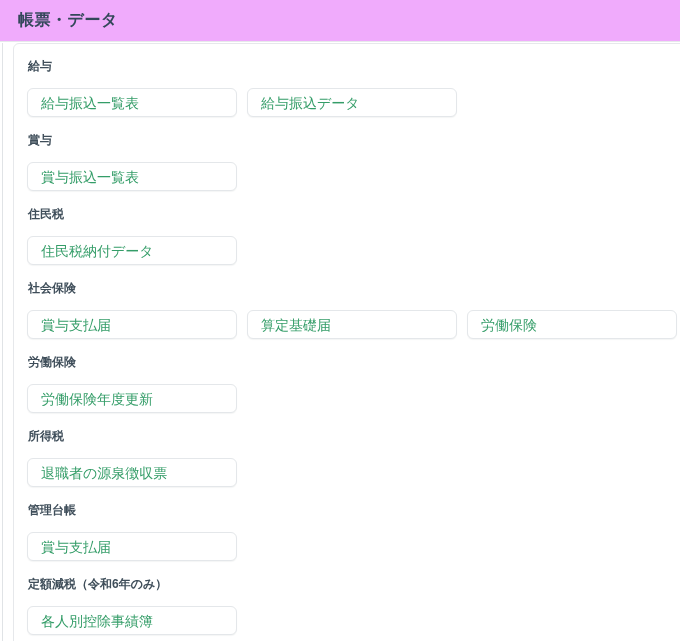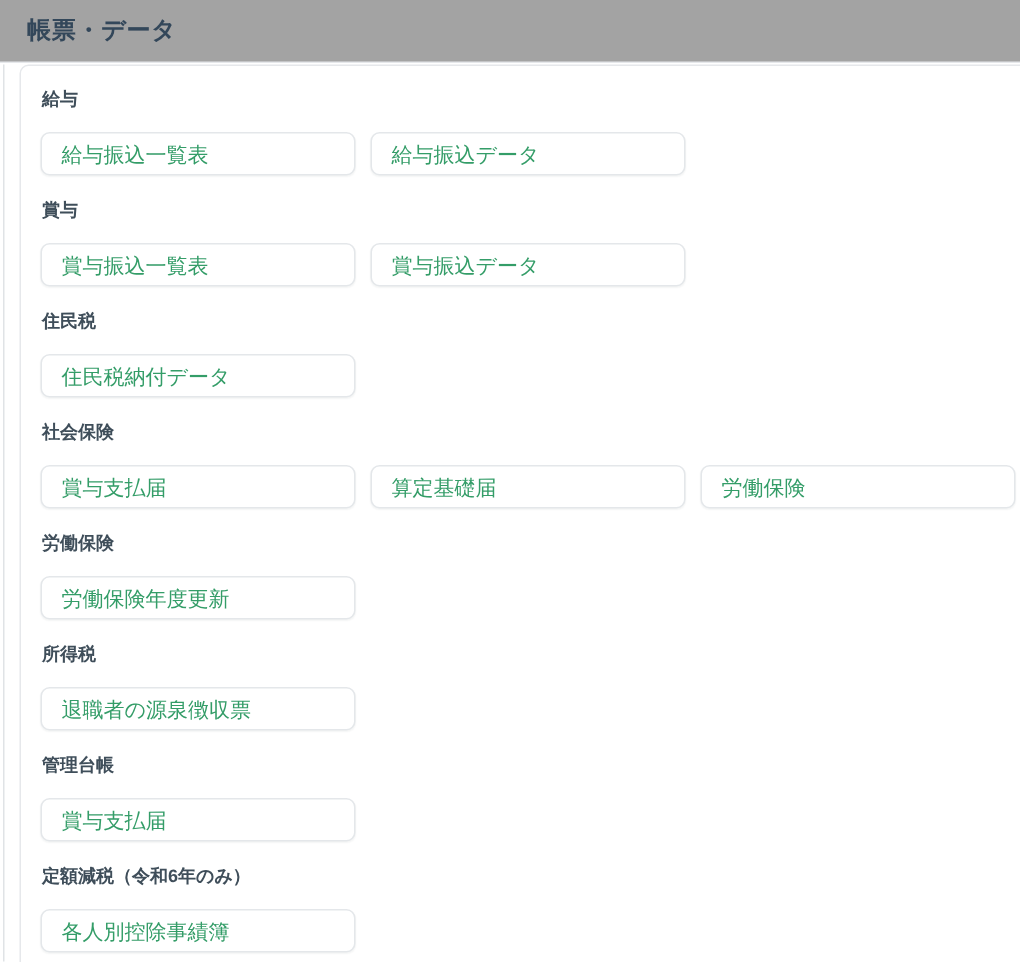--- a/index.html
+++ b/index.html
@@ -6,21 +6,21 @@
   html, body {
     width: 680px; height: 641px;
     overflow: hidden;
     background: #ffffff;
     font-family: "Liberation Sans", "DejaVu Sans", sans-serif;
   }
   
   .header-band {
     position: absolute; left: 0; top: 0;
     width: 680px; height: 42px;
-    background: #a3a3a3;
+    background: #f0abfc;
     border-bottom: 1px solid #e6e8eb;
     display: flex; align-items: center;
   }
   .page-title {
     padding-left: 18px;
     font-size: 16px;
     font-weight: bold;
     color: #33475a;
     letter-spacing: 0.5px;
   }
@@ -89,21 +89,20 @@
     <div class="button-row">
       <button class="report-btn">給与振込一覧表</button>
       <button class="report-btn">給与振込データ</button>
     </div>
   </section>
 
   <section class="section">
     <span class="section-label">賞与</span>
     <div class="button-row">
       <button class="report-btn">賞与振込一覧表</button>
-      <button class="report-btn">賞与振込データ</button>
     </div>
   </section>
 
   <section class="section">
     <span class="section-label">住民税</span>
     <div class="button-row">
       <button class="report-btn">住民税納付データ</button>
     </div>
   </section>
 

